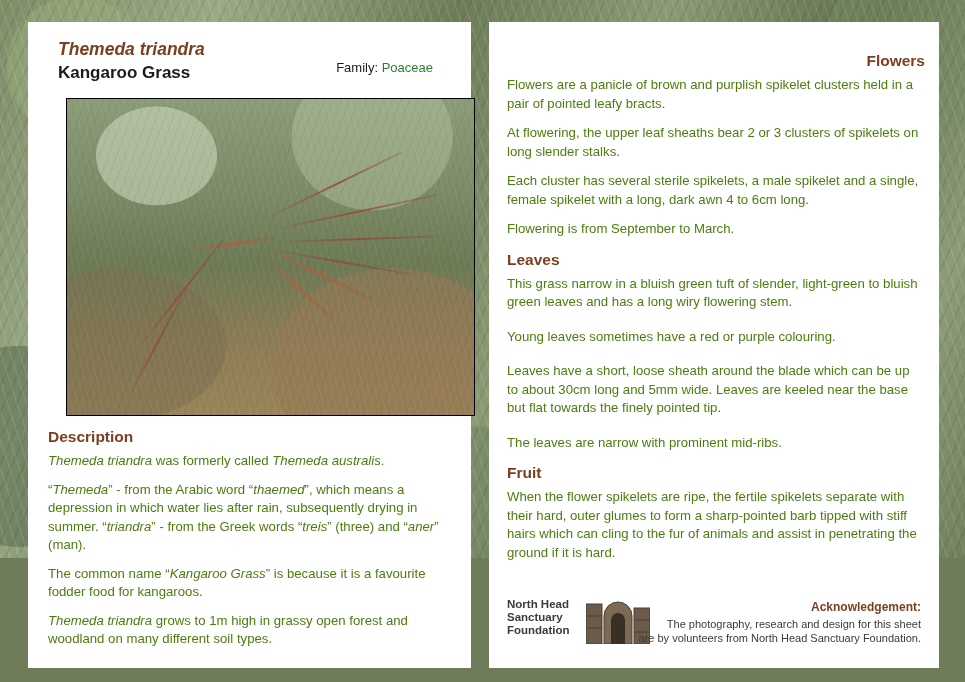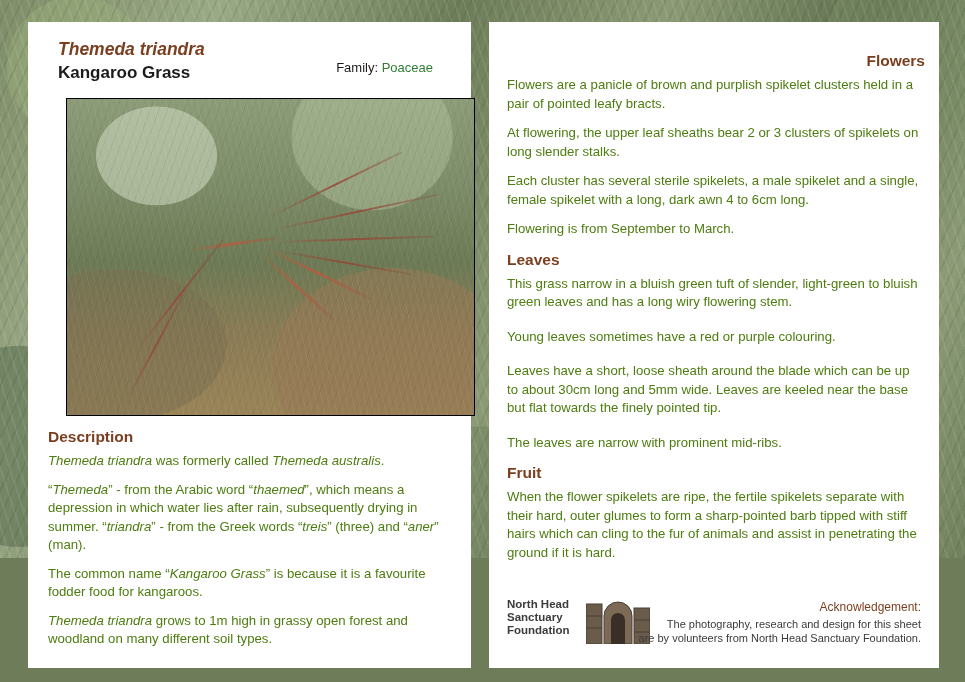--- a/index.html
+++ b/index.html
@@ -181,21 +181,21 @@
   }
   .arch-svg { display: block; }
   .ack-right {
     position: absolute;
     right: 4px;
     top: 2px;
     text-align: right;
   }
   .ack-title {
     font-size: 12px;
-    font-weight: normal;
+    font-weight: bold;
     color: #7b3f20;
     margin-bottom: 3px;
   }
   .ack-body {
     font-size: 11px;
     line-height: 14px;
     color: #3a3a3a;
   }
 </style>
 </head>

